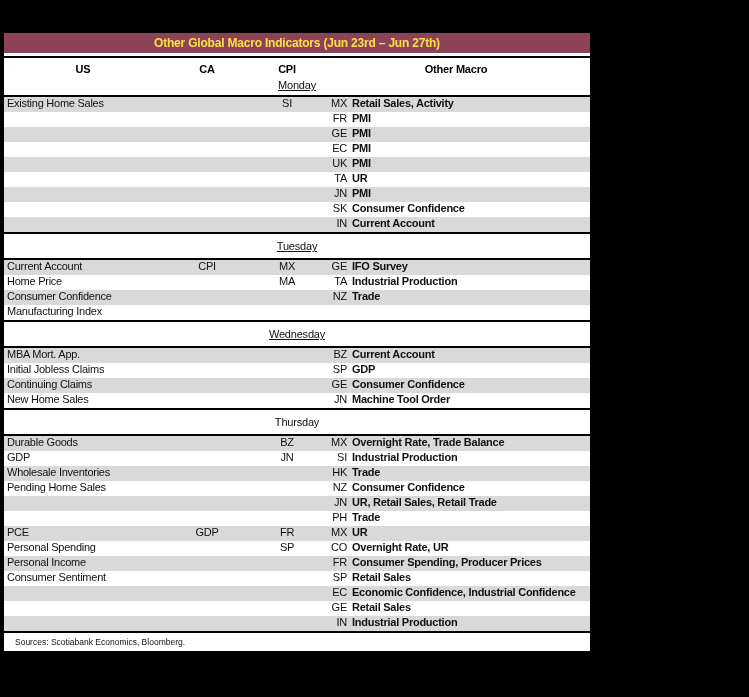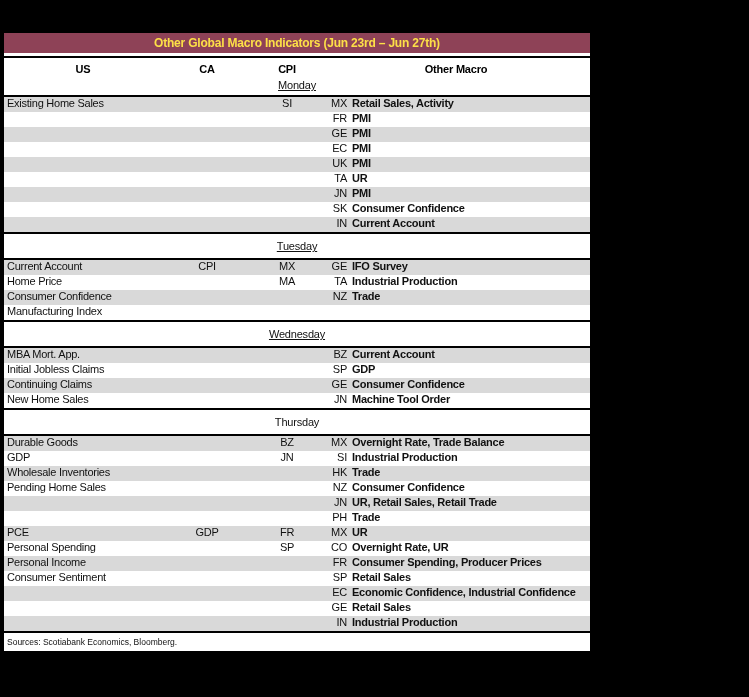--- a/index.html
+++ b/index.html
@@ -44,21 +44,21 @@
   .c-ca    { width:90px;  text-align:center; }
   .c-cpi   { width:70px;  text-align:center; }
   .c-code  { width:25px;  text-align:right; white-space:nowrap; }
   .c-other { flex:1; padding-left:5px; white-space:nowrap;font-weight:bold; }
   .head-us    { width:158px; text-align:center; }
   .head-ca    { width:90px;  text-align:center; }
   .head-cpi   { width:70px;  text-align:center; }
   .head-other { flex:1; text-align:center; }
   .footer {
     height:18px; background:#fff; display:flex; align-items:center;
-    padding-left:3px; font-size:8.5px; color:#111; letter-spacing:0;
+    padding-left:3px; font-size:8.5px; color:#111; letter-spacing:0;margin-left:8px;
   }
 </style>
 </head>
 <body>
 
 <div class="stage">
   <div class="table">
 
     <div class="title-bar">
       <span>Other Global Macro Indicators (Jun 23rd – Jun 27th)</span>

